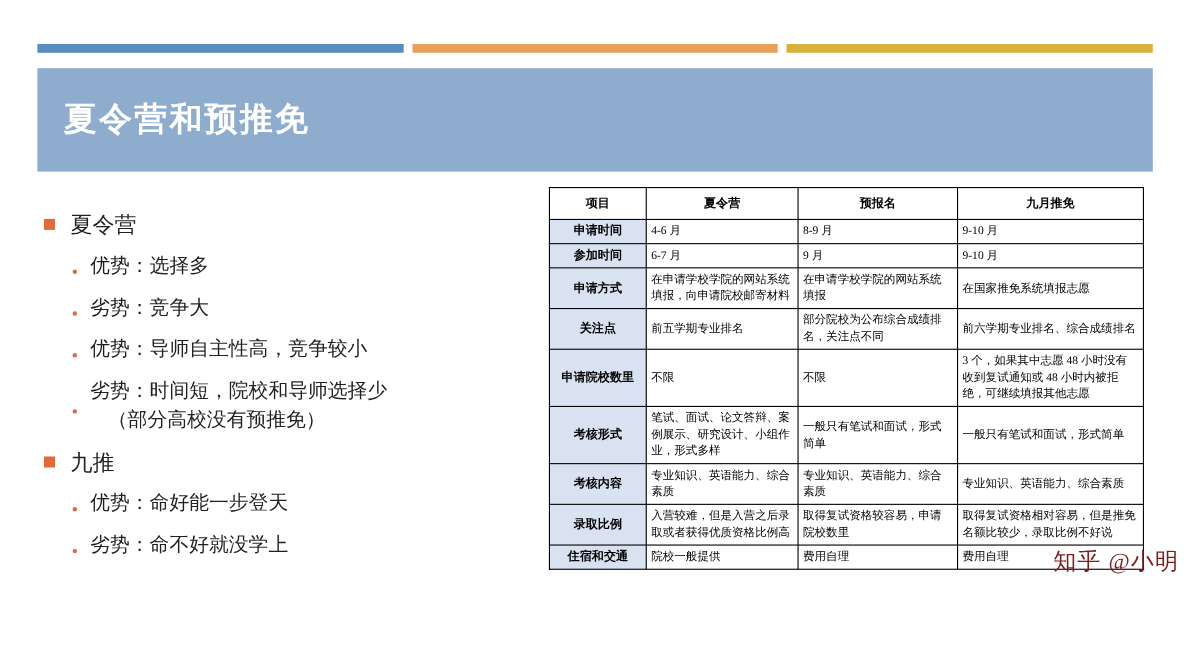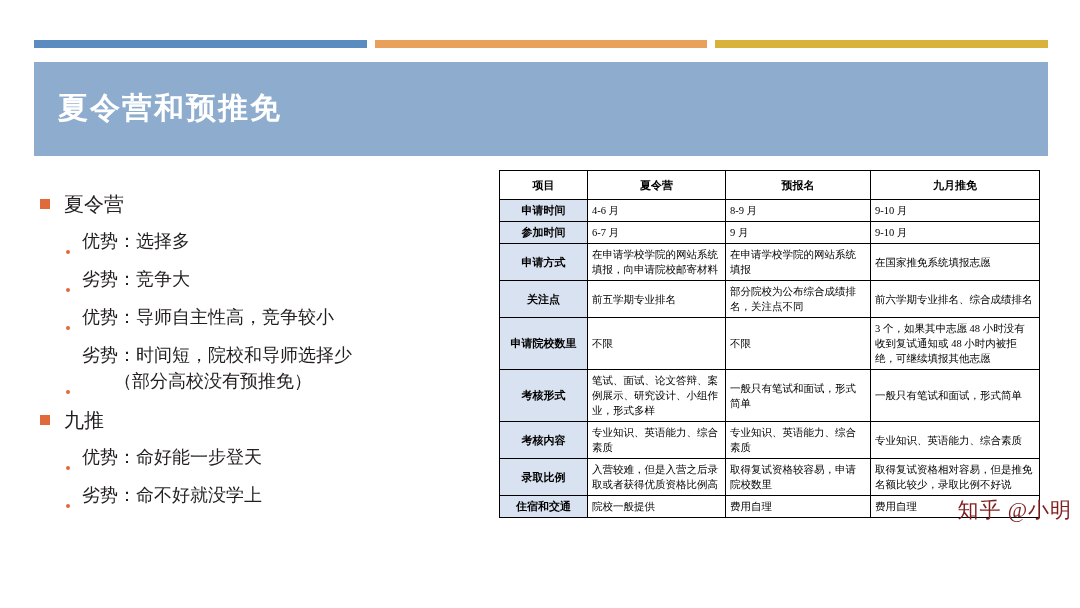--- a/index.html
+++ b/index.html
@@ -80,40 +80,40 @@
     flex: 0 0 auto;
   }
   .b-head .lbl {
     font-size: 20px;
     color: #231f20;
     font-family: "Liberation Serif", serif;
     font-weight: normal;
   }
   .b-sub {
     display: flex;
-    align-items: flex-end;
+    align-items: center;
     margin: 0 0 12px 26px;
   }
   .b-sub .dot {
     width: 4px;
     height: 4px;
     background: #e06a3a;
     border-radius: 50%;
     margin: 11px 12px 0 0;
     flex: 0 0 auto;
   }
   .b-sub .txt {
     font-size: 18px;
     color: #231f20;
     line-height: 26px;
     font-family: "Liberation Serif", serif;
   }
   .b-sub .txt .l2 {
     display: block;
-    margin-left: 32px;
+    margin-left: 16px;
   }
 
   
   .tbl-wrap {
     position: absolute;
     left: 499px;
     top: 170px;
     width: 540px;
   }
   table.cmp {

